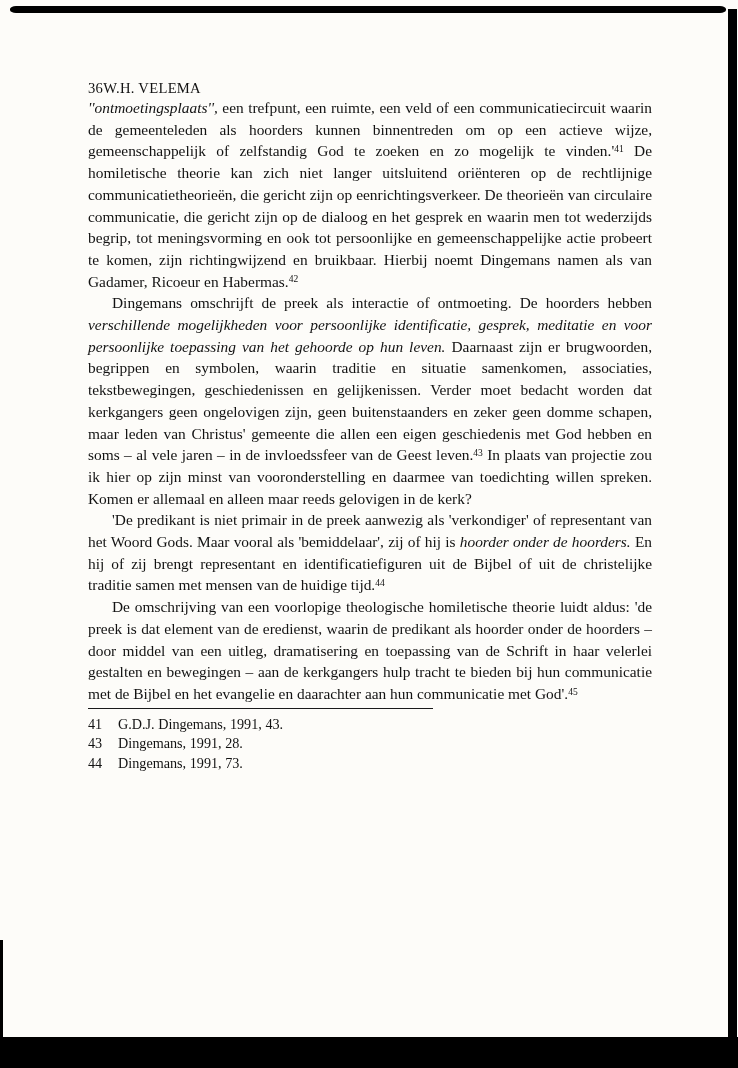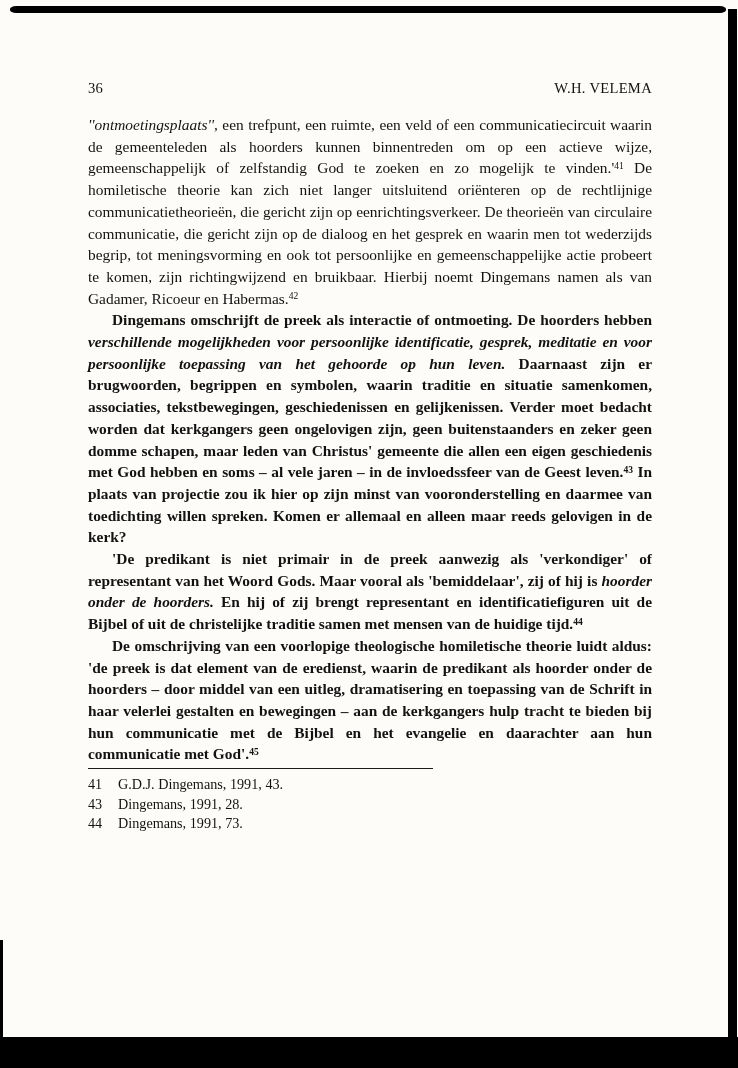--- a/index.html
+++ b/index.html
@@ -4,27 +4,27 @@
 <style>
   html, body { margin:0; padding:0; }
   body {
     width:738px; height:1068px; position:relative; overflow:hidden;
     background:#ffffff;
     font-family:"Liberation Serif", serif;
     color:#121212;
   }
   .page { position:absolute; inset:0; background:#fdfcf9; }
   .running-header {
-    display:flex; justify-content:space-between; align-items:baseline;
+    display:flex; align-items:baseline;
     padding:80px 86px 0 88px;
     font-size:14.6px; letter-spacing:0.3px;
   }
-  .content { padding:0 86px 0 88px; margin-top:17px; }
+  .content { padding:0 86px 0 88px; margin-top:0; }
   p.para { margin:0; text-align:justify; font-size:15.4px; line-height:21.7px; }
-  p.para.indent { text-indent:24px;font-weight:bold; }
+  p.para.indent { text-indent:24px; }
   .it { font-style:italic; }
   sup.fnref {
     font-size:0.62em; line-height:0; vertical-align:baseline;
     position:relative; top:-0.45em;
   }
   .fn-section { padding:0 86px 0 88px; }
   .fn-rule { width:345px; border-top:1.5px solid #1a1a1a; margin:3px 0 6px 0; }
   .fn { font-size:14.2px; line-height:19.6px; padding-left:30px; text-align:justify; }
   .fn-num { display:inline-block; width:30px; margin-left:-30px; }
   .edge { position:absolute; background:#000; }

